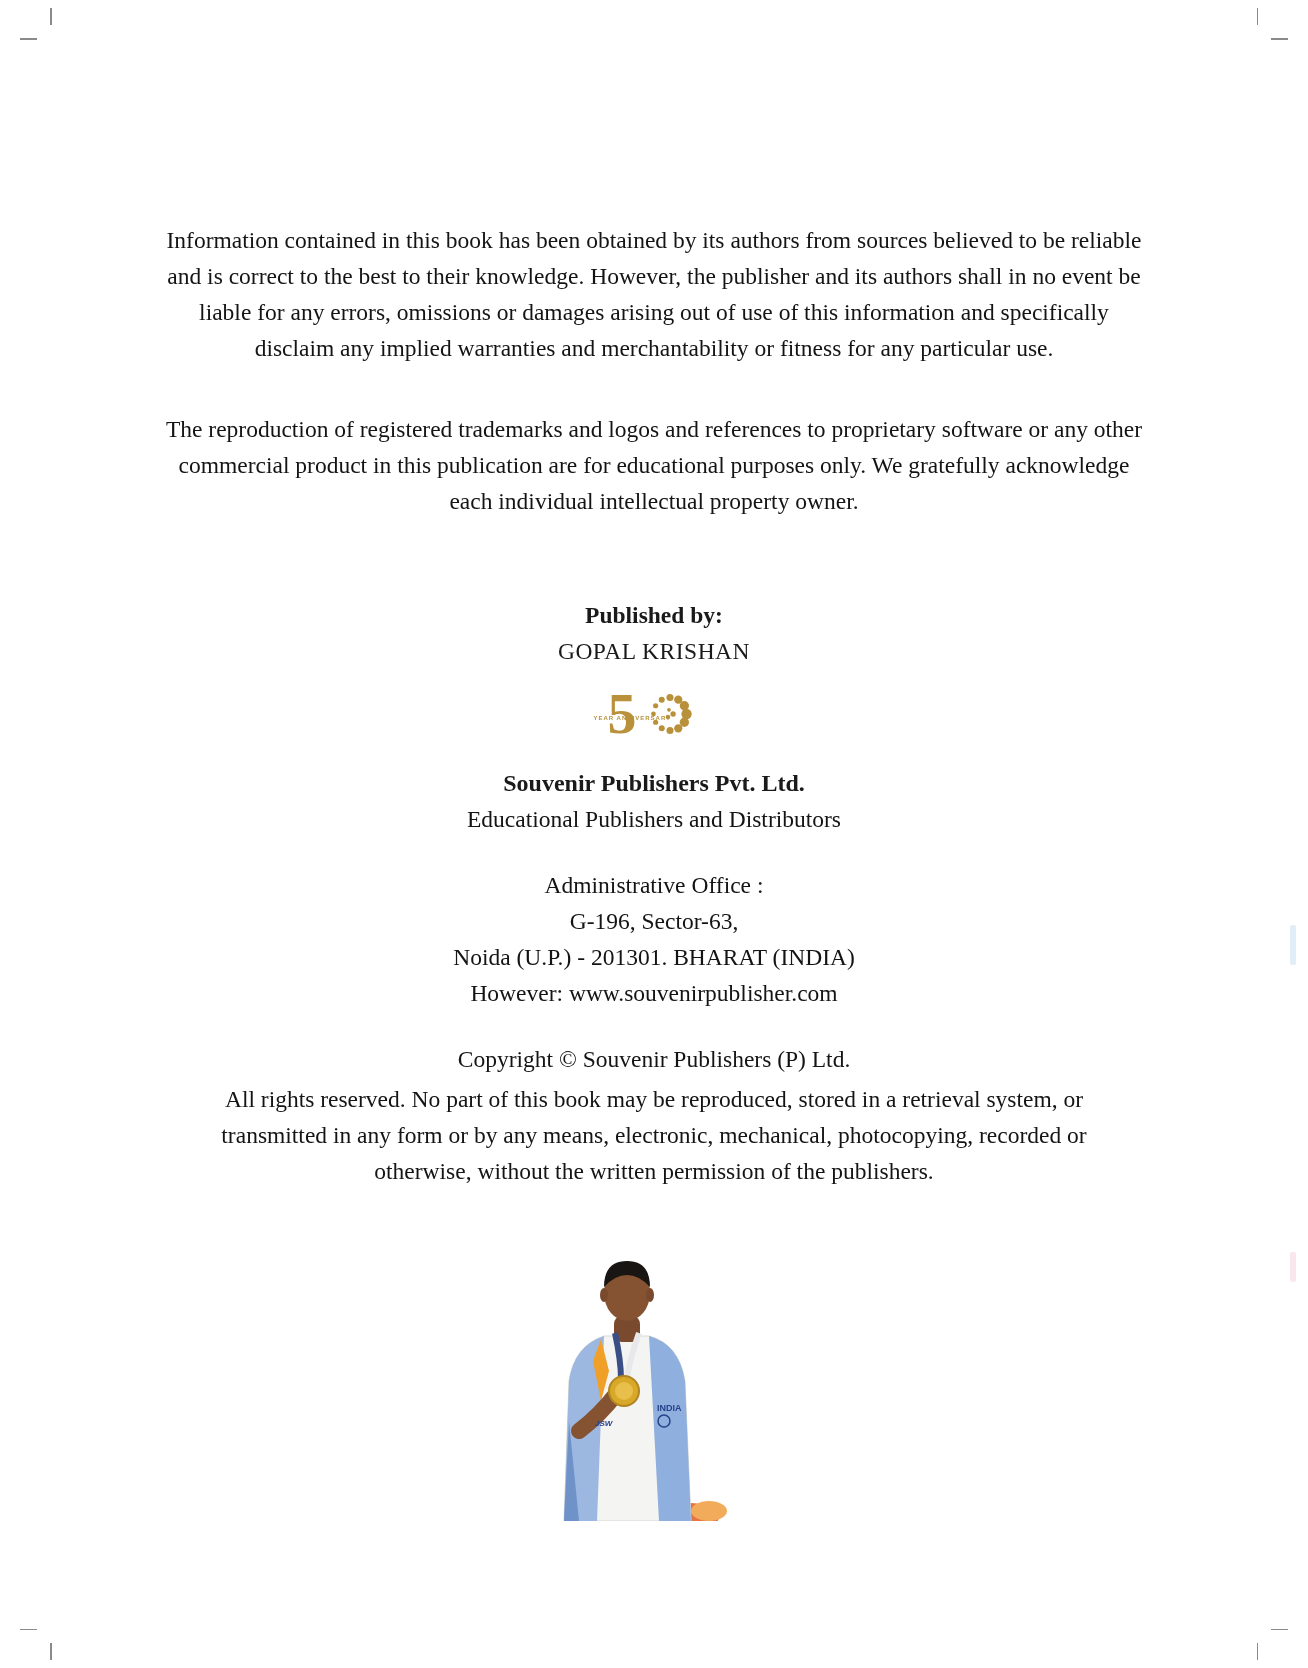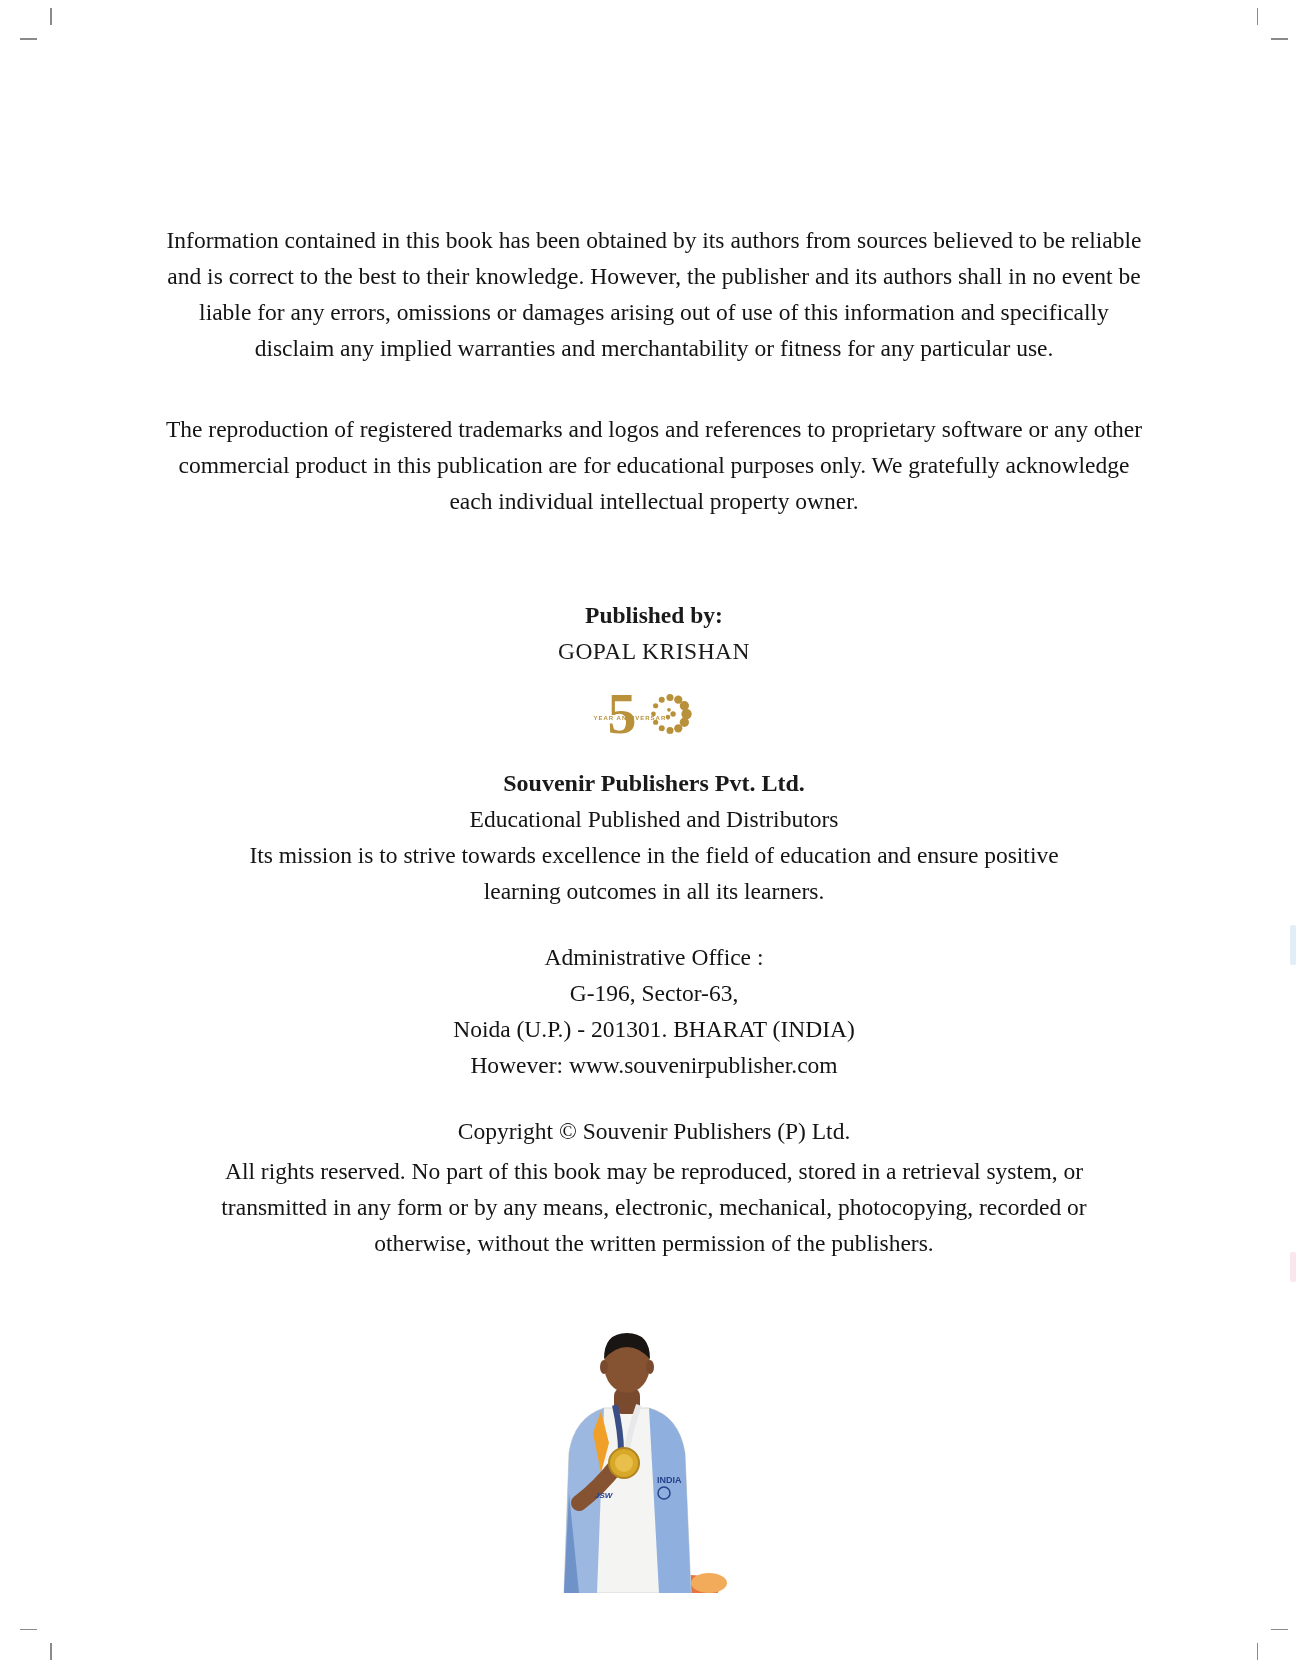--- a/index.html
+++ b/index.html
@@ -132,22 +132,21 @@
           <circle cx="38" cy="16.1" r="4"></circle>
           <circle cx="43.9" cy="22" r="4.5"></circle>
           <circle cx="33" cy="30" r="2.6"></circle>
           <circle cx="28" cy="33" r="2.2"></circle>
           <circle cx="29" cy="26" r="1.8"></circle>
         </g>
       </svg>
     </div>
 
     <div class="company-name">Souvenir Publishers Pvt. Ltd.</div>
-    <div class="company-tagline para">Educational Published and Distributors</div>
-    <p class="para mission" style="margin:0;">Its mission is to strive towards excellence in the field of education and ensure positive learning outcomes in all its learners.</p>
+    <div class="company-tagline para">Educational Publishers and Distributors</div>
 
     <div class="para office-heading">Administrative Office :</div>
     <div class="para addr">G-196, Sector-63,</div>
     <div class="para addr">Noida (U.P.) - 201301. BHARAT (INDIA)</div>
     <div class="para addr">However: www.souvenirpublisher.com</div>
 
     <div class="para copyright">Copyright © Souvenir Publishers (P) Ltd.</div>
     <p class="para rights" style="margin:4px;text-align:center;">All rights reserved. No part of this book may be reproduced, stored in a retrieval system, or transmitted in any form or by any means, electronic, mechanical, photocopying, recorded or otherwise, without the written permission of the publishers.</p>
 
     <div class="photo-row">

